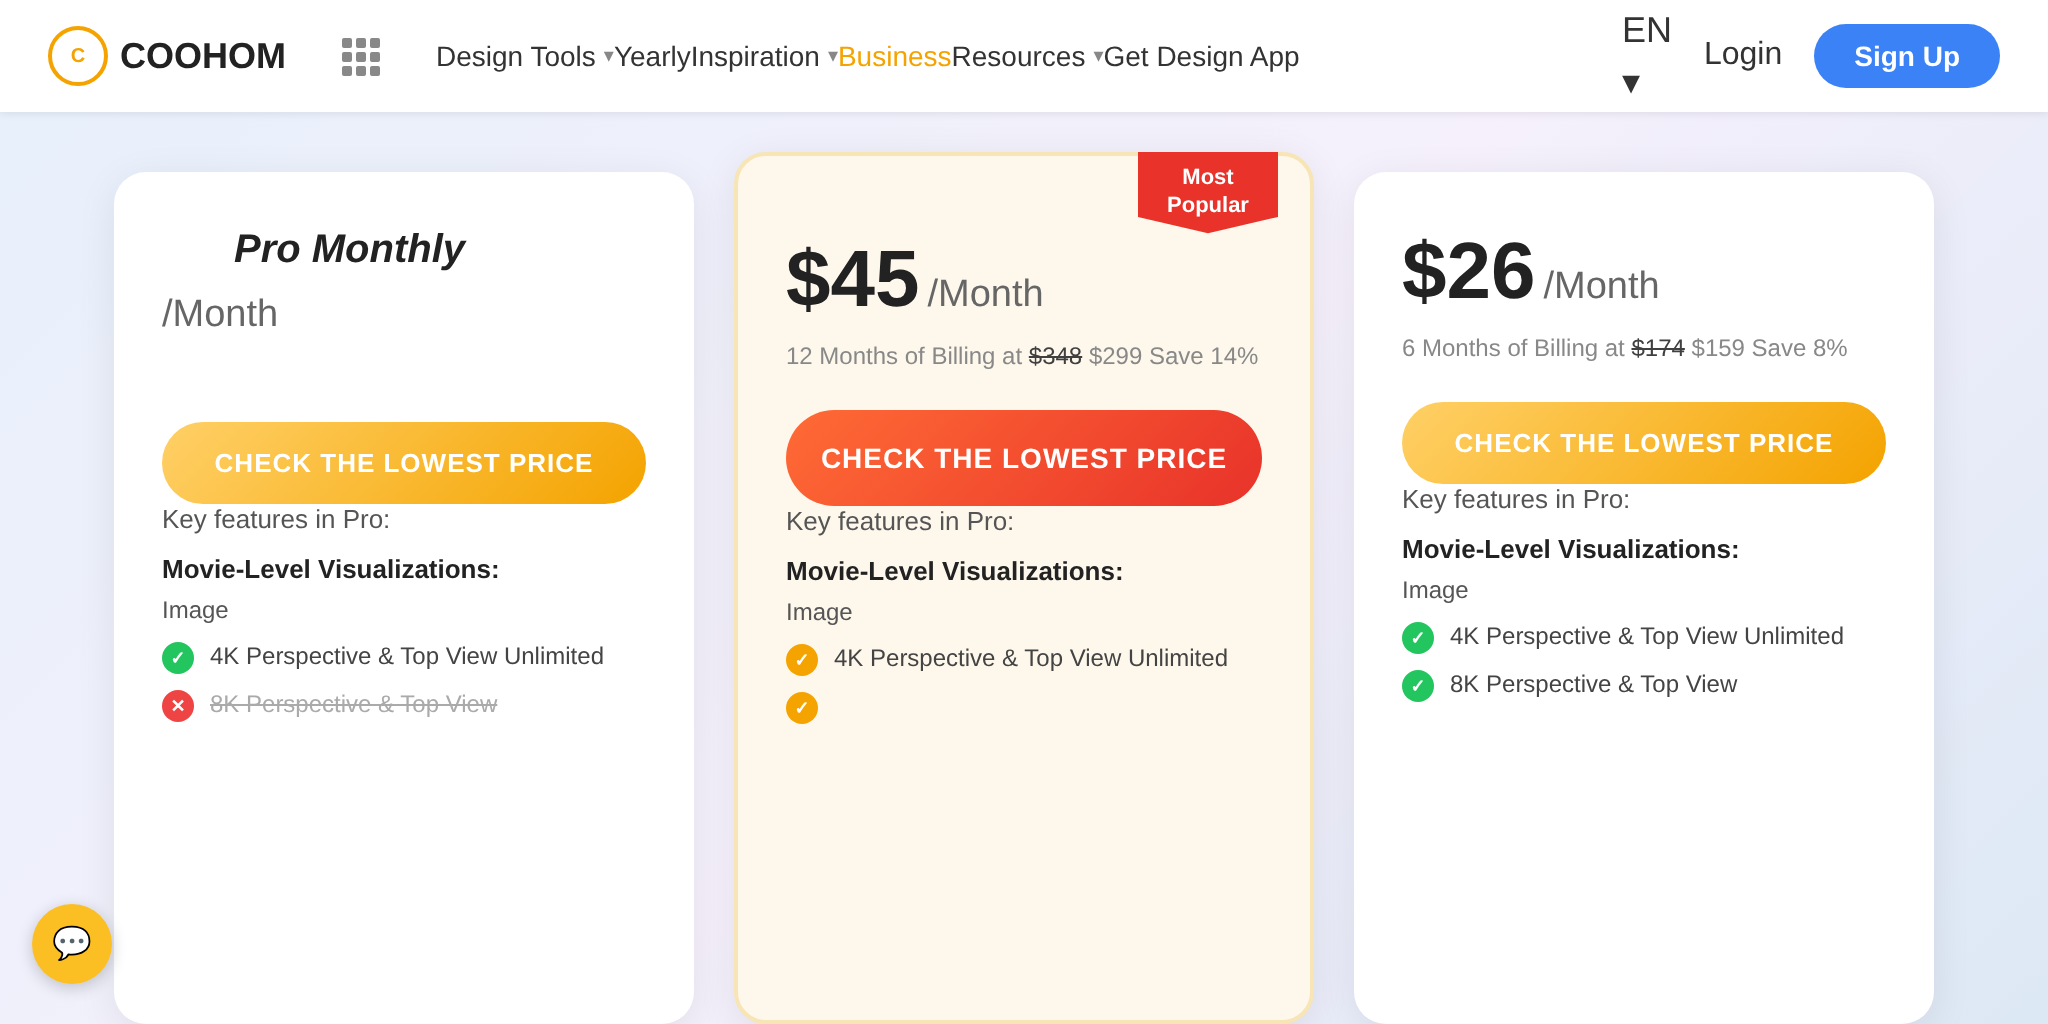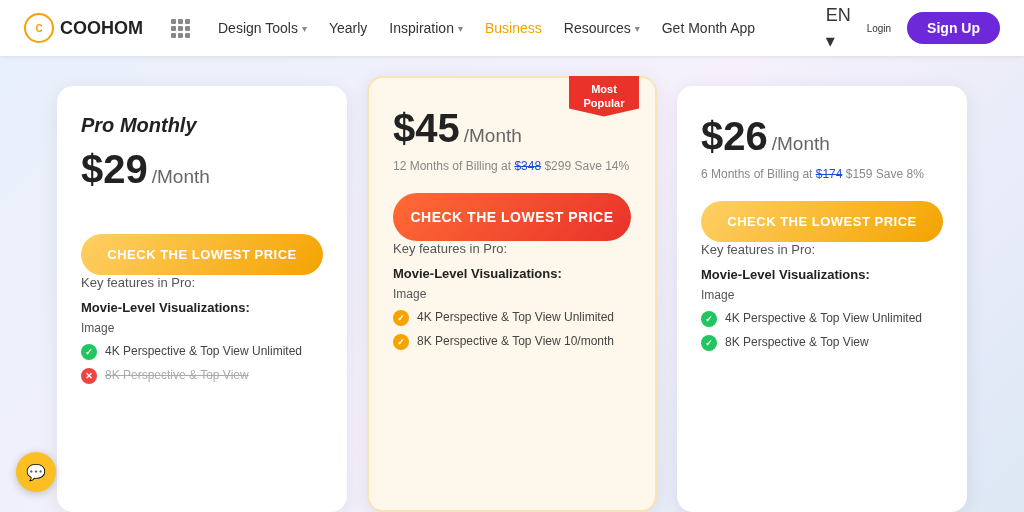--- a/index.html
+++ b/index.html
@@ -36,21 +36,20 @@
       display: grid;
       grid-template-columns: repeat(3,5px);
       gap: 2px;
     }
     .nav-grid-icon span {
       width: 5px; height: 5px; background: #888; border-radius: 1px;
     }
     .nav-links {
       display: flex;
       align-items: center;
-      gap: 22px;
       flex: 1;
     }
     .nav-link {
       font-size: 14px;
       color: #333;
       cursor: pointer;
       display: flex;
       align-items: center;
       gap: 4px;
       white-space: nowrap;
@@ -60,24 +59,24 @@
     .nav-right {
       display: flex;
       align-items: center;
       gap: 16px;
     }
     .nav-lang {
       font-size: 18px; color: #333; cursor: pointer;
       display: flex; align-items: flex-start; gap: 4px; flex-direction: column;
     }
     .nav-login {
-      font-size: 10px; color: #333; cursor: pointer;
+      font-size: 16px; color: #333; cursor: pointer;
     }
     .nav-signup {
-      background: #6d28d9;
+      background: #3b82f6;
       color: #fff;
       border: none;
       border-radius: 22px;
       padding: 8px 20px;
       font-size: 14px;
       font-weight: 600;
       cursor: pointer;
     }
 
     
@@ -98,21 +97,21 @@
       width: 290px;
       min-width: 260px;
       box-shadow: 0 4px 20px rgba(0,0,0,0.08);
       flex-shrink: 0;
     }
     .card.featured {
       background: #fef8ec;
       border: 2px solid #f8e5b5;
       position: relative;
       margin-top: -10px;
-      padding-top: 28px;
+      padding-top: 40px;
     }
 
     .most-popular-badge {
       position: absolute;
       top: -2px;
       right: 16px;
       background: #e8322a;
       color: #fff;
       font-size: 11px;
       font-weight: 700;
@@ -122,20 +121,21 @@
       line-height: 1.3;
       width: 70px;
     }
 
     .plan-name {
       font-size: 20px;
       font-style: italic;
       font-weight: 700;
       color: #222;
       margin-bottom: 10px;
+      margin-left: 36px;
     }
 
     .price-row {
       display: flex;
       align-items: baseline;
       gap: 4px;
       margin-bottom: 6px;
     }
     .price-dollar {
       font-size: 40px;
@@ -147,21 +147,21 @@
       color: #666;
     }
 
     .billing-info {
       font-size: 12px;
       color: #888;
       margin-bottom: 18px;
       line-height: 1.5;
     }
     .billing-info s {
-      color: #1d4ed8;
+      color: #404040;
     }
 
     .cta-btn {
       width: 100%;
       border: none;
       border-radius: 30px;
       padding: 13px 0;
       font-size: 13px;
       font-weight: 700;
       letter-spacing: 0.5px;
@@ -268,39 +268,38 @@
       <span class="chevron">▾</span>
     </span>
     <span class="nav-link active">
       <span>Business</span>
     </span>
     <span class="nav-link">
       <span>Resources</span>
       <span class="chevron">▾</span>
     </span>
     <span class="nav-link">
-      <span>Get Month App</span>
+      <span>Get Design App</span>
     </span>
   </div>
   <div class="nav-right">
     <span class="nav-lang">
       <span>EN</span>
       <span>▾</span>
     </span>
     <span class="nav-login">Login</span>
     <button class="nav-signup">Sign Up</button>
   </div>
 </nav>
 
 <div class="main">
 
   <div class="card">
     <div class="plan-name">Pro Monthly</div>
     <div class="price-row">
-      <span class="price-dollar">$29</span>
       <span class="price-unit">/Month</span>
     </div>
     <div class="billing-info" style="visibility:hidden;">—</div>
     <button class="cta-btn orange-outline">CHECK THE LOWEST PRICE</button>
     <div class="features-label">Key features in Pro:</div>
     <div class="features-category">Movie-Level Visualizations:</div>
     <div class="features-subcategory">Image</div>
     <div class="feature-item">
       <span class="feature-icon green">✓</span>
       <span>4K Perspective &amp; Top View Unlimited</span>
@@ -323,21 +322,20 @@
     <button class="cta-btn orange-solid">CHECK THE LOWEST PRICE</button>
     <div class="features-label">Key features in Pro:</div>
     <div class="features-category">Movie-Level Visualizations:</div>
     <div class="features-subcategory">Image</div>
     <div class="feature-item">
       <span class="feature-icon orange">✓</span>
       <span>4K Perspective &amp; Top View Unlimited</span>
     </div>
     <div class="feature-item">
       <span class="feature-icon orange">✓</span>
-      <span>8K Perspective &amp; Top View 10/month</span>
     </div>
   </div>
 
   <div class="card">
     <div class="price-row">
       <span class="price-dollar">$26</span>
       <span class="price-unit">/Month</span>
     </div>
     <div class="billing-info">
       6 Months of Billing at <s>$174</s> $159 Save 8%

